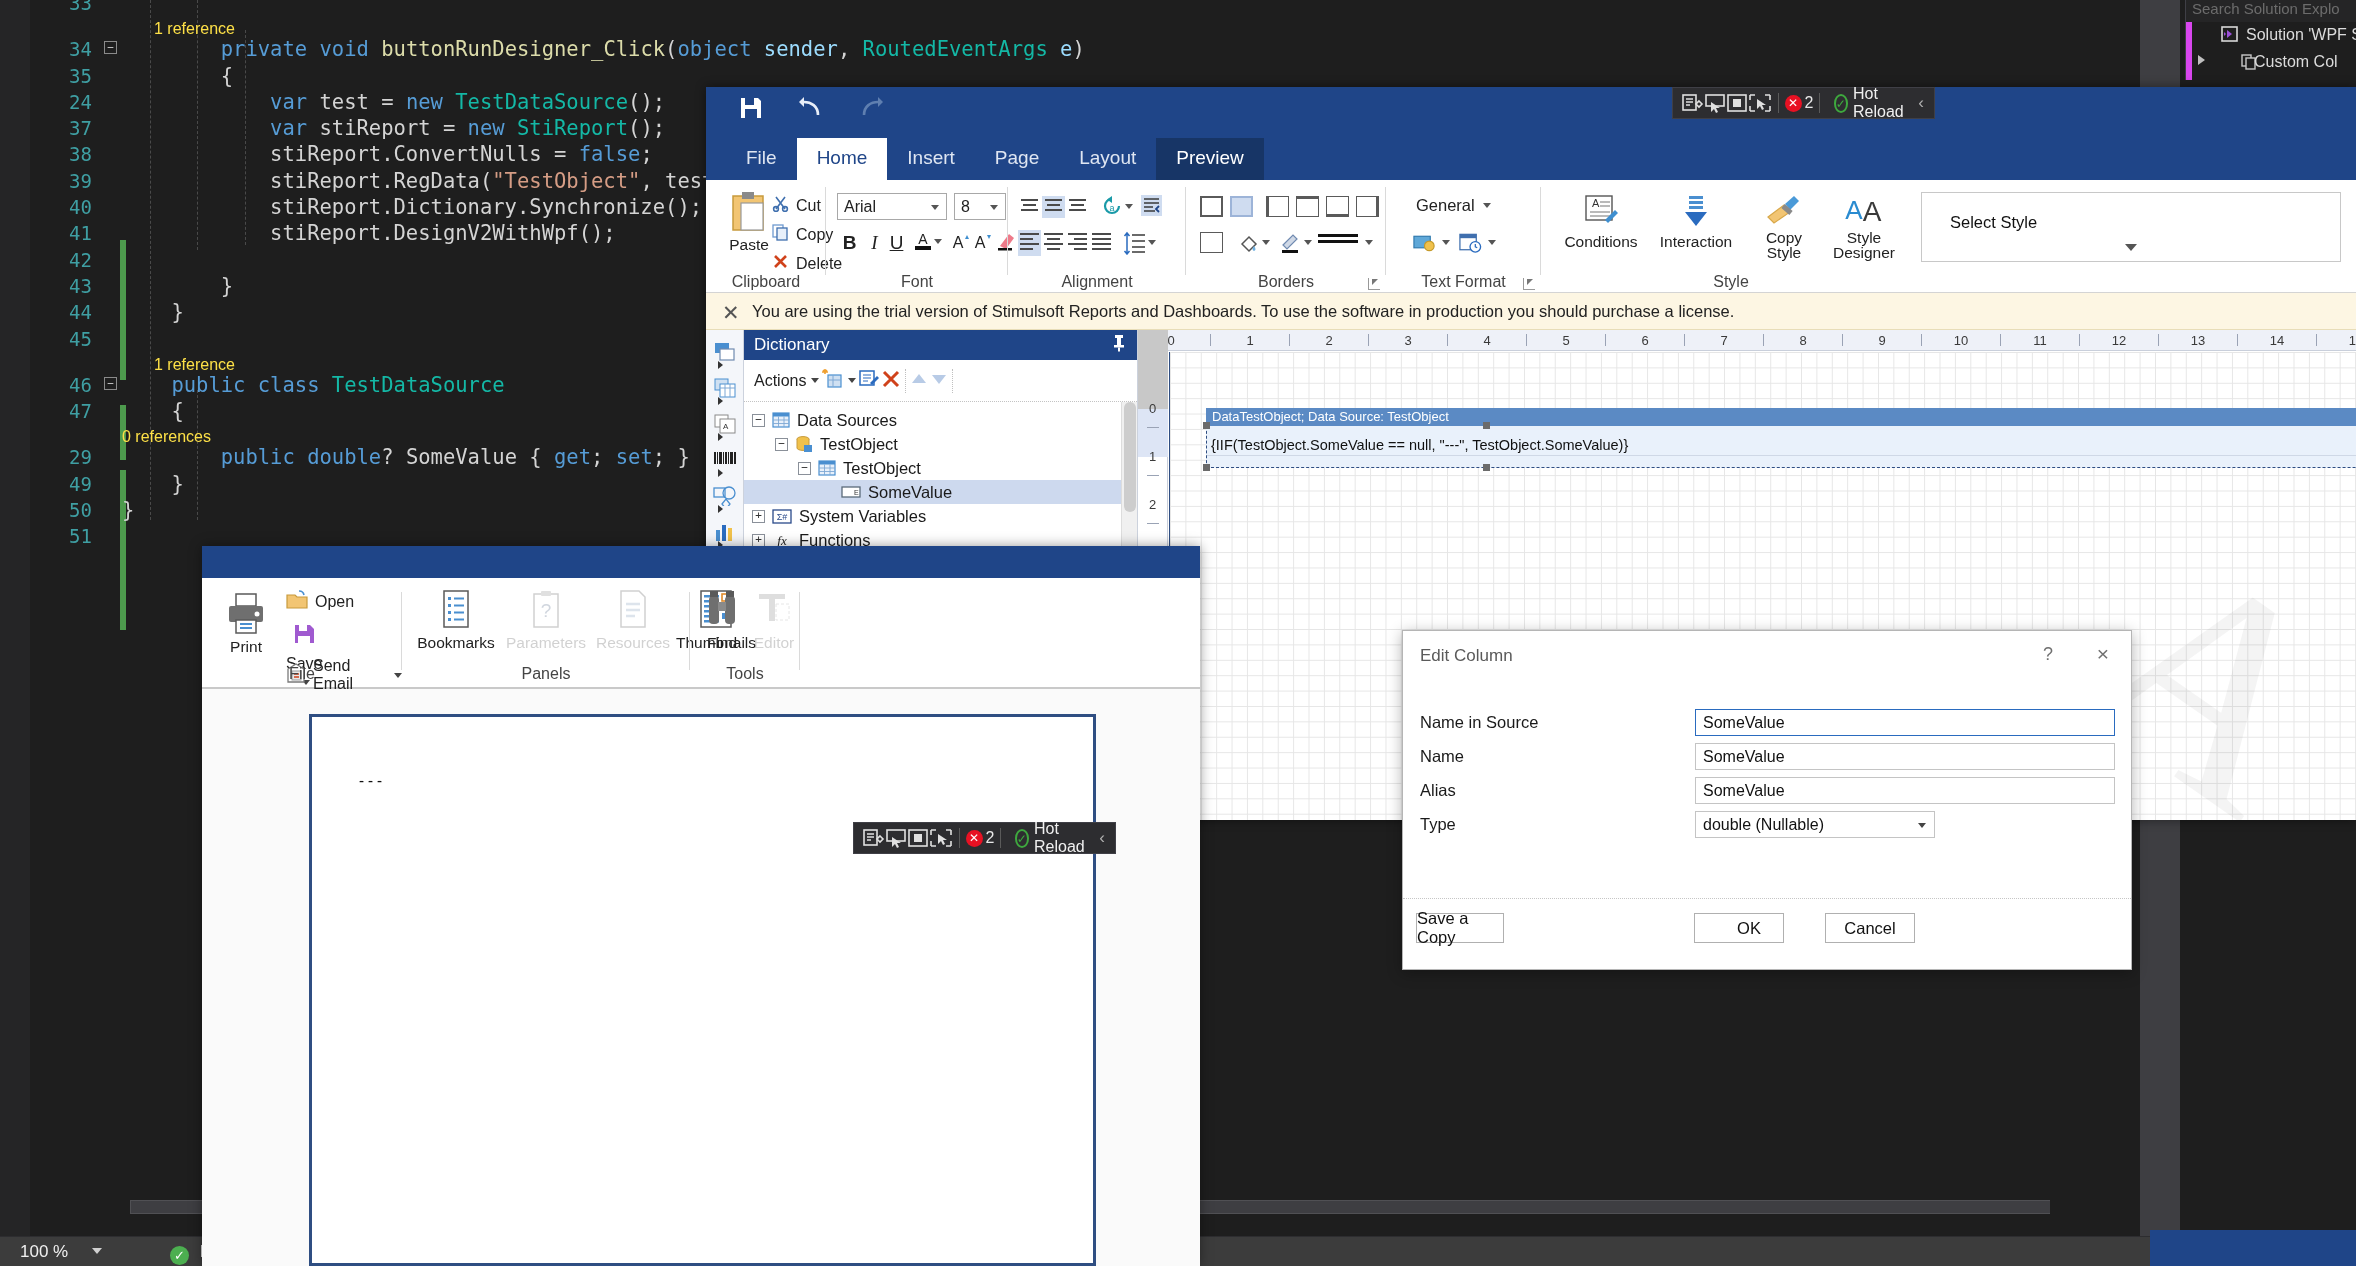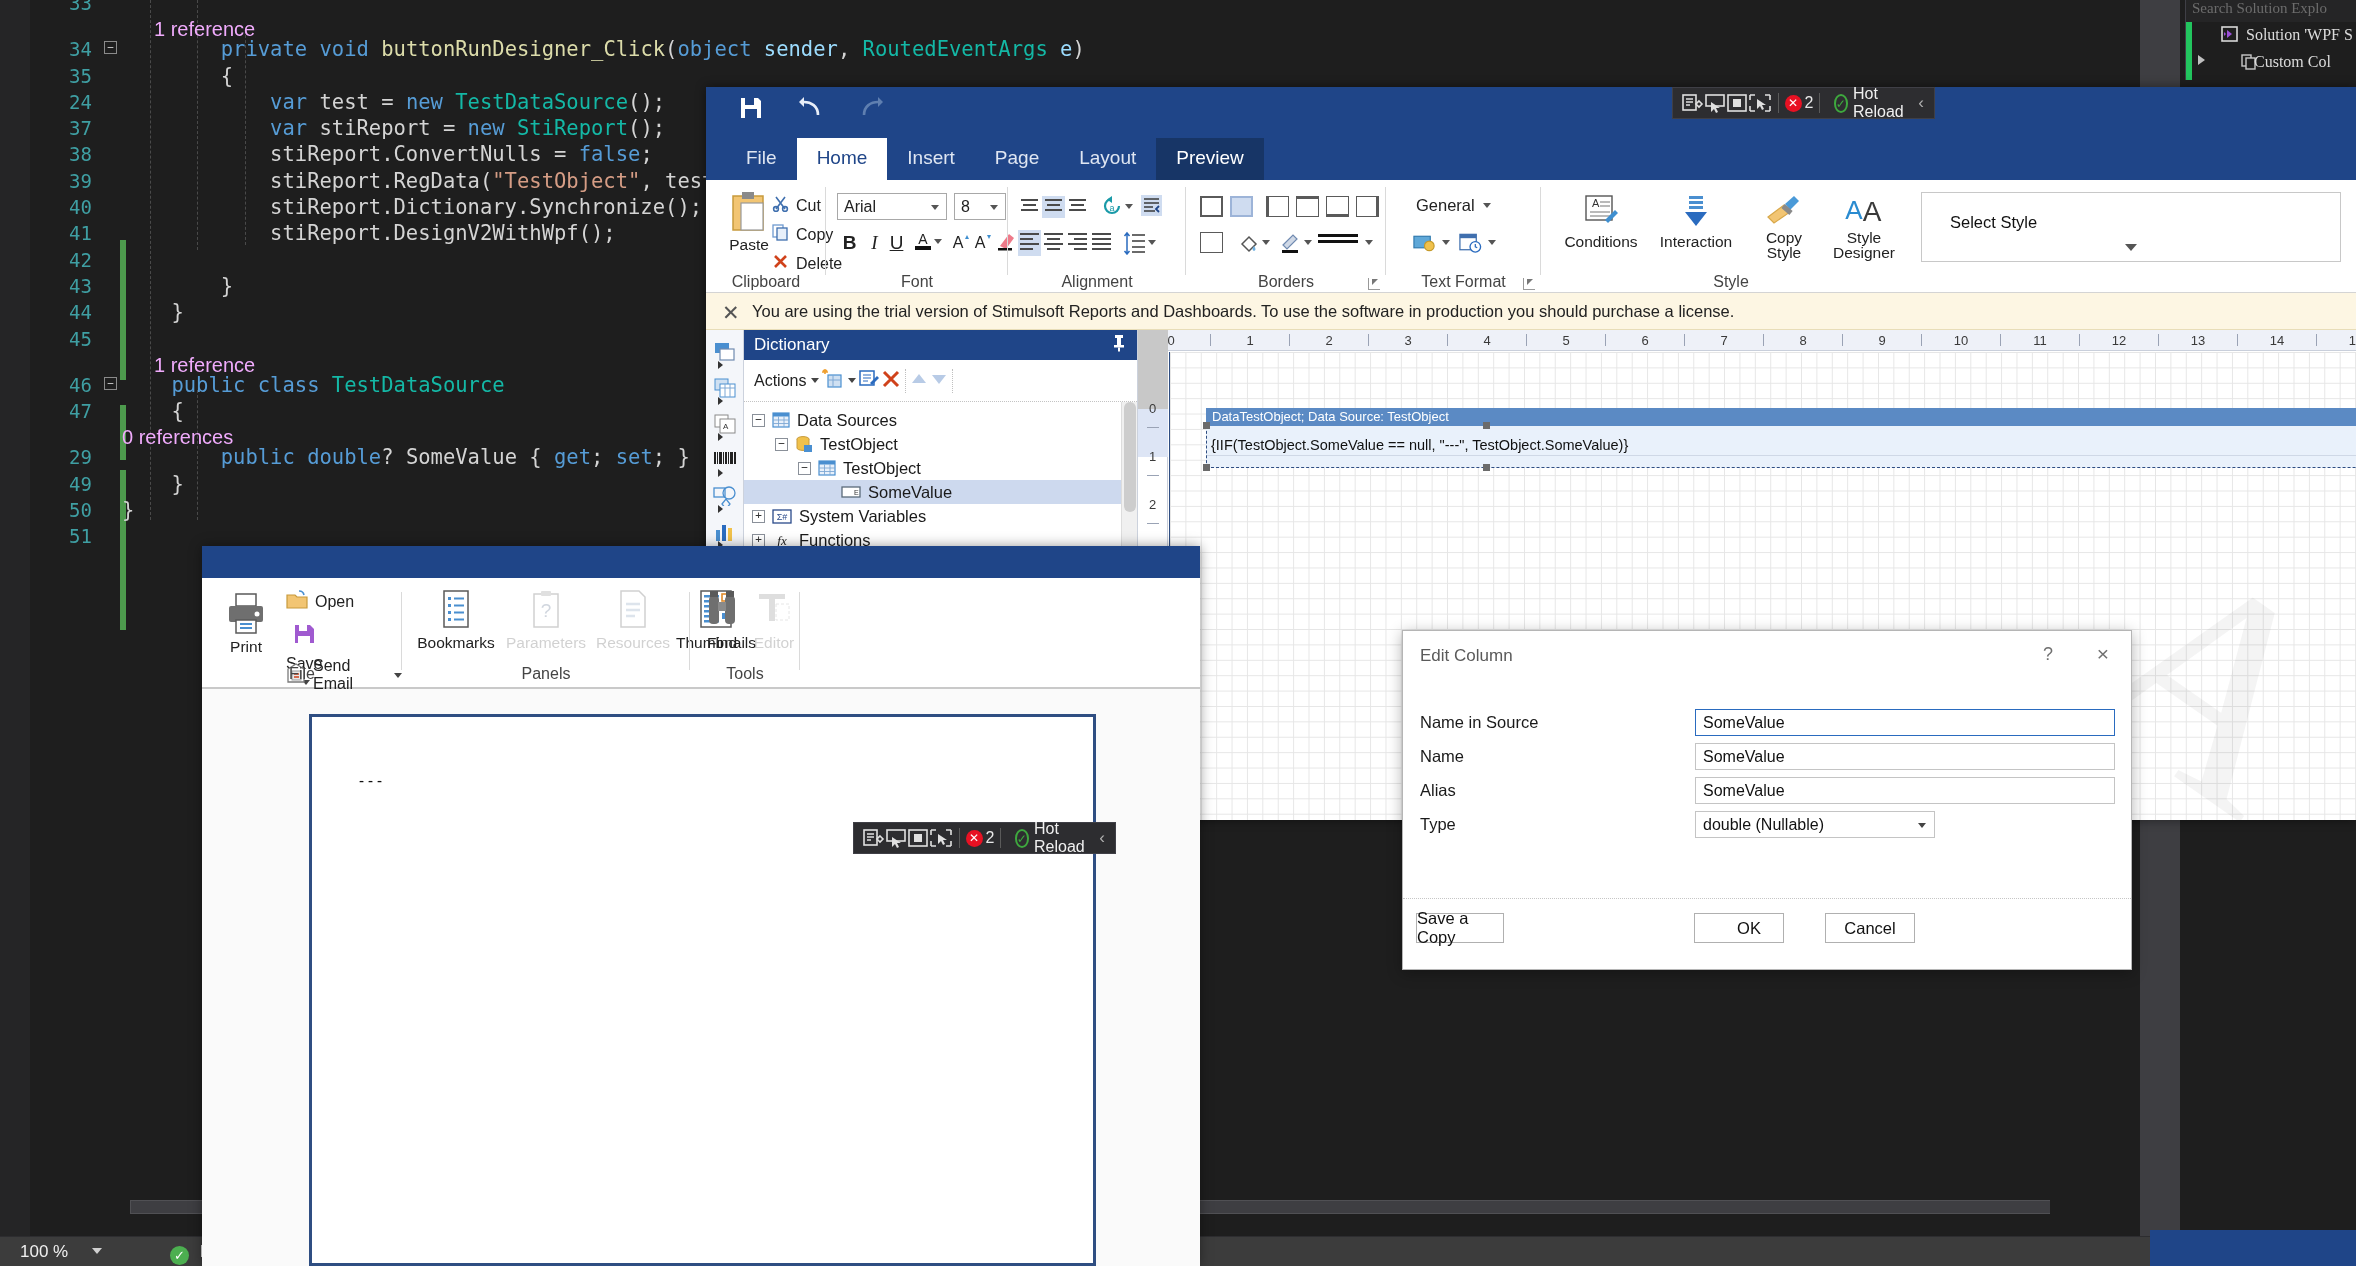--- a/index.html
+++ b/index.html
@@ -20,22 +20,22 @@
                      background: #252526; }
   .vs-change-bar { position: absolute; left: 120px; width: 6px; background: #4d9a4d; }
 
   .code-area { position: absolute; left: 0; top: -10px; width: 2150px;
                font-family: "DejaVu Sans Mono", monospace; font-size: 20.5px;
                line-height: 26.3px; }
   .code-line { position: relative; height: 26.3px; white-space: pre; }
   .ln { position: absolute; left: 40px; width: 52px; text-align: right;
         color: #3f9fa3; font-size: 19px; }
   .codetext { position: absolute; left: 122px; color: #d4d4d4; }
-  .cref { position: absolute; left: 122px; color: #f0abfc;
-          font-family: "Liberation Sans", sans-serif; font-size: 20px; }
+  .cref { position: absolute; left: 122px; color: #fde047;
+          font-family: "Liberation Sans", sans-serif; font-size: 16px; }
   .kw { color: #569cd6; }
   .ty { color: #14b8a6; }
   .st { color: #d69d85; }
   .mt { color: #dcdcaa; }
   .pm { color: #9cdcfe; }
   .pl { color: #d4d4d4; }
   .fold { position: absolute; left: 104px; top: 5px; width: 13px; height: 13px;
           border: 1px solid #8a8a8a; color: #c8c8c8; font-size: 11px;
           line-height: 11px; text-align: center;
           font-family: "DejaVu Sans Mono", monospace; }
@@ -44,21 +44,21 @@
 
   .vs-hscroll { position: absolute; left: 130px; bottom: 22px; width: 2015px; height: 14px;
                 background: #3e3e42; border: 1px solid #505054; }
   .vs-rightgap { position: absolute; left: 2050px; top: 0; width: 100px; height: 1236px;
                  background: #1e1e1e; }
   .vs-scroll-col { position: absolute; left: 2140px; top: 0; width: 40px; height: 1236px;
                    background: #3e3e42; }
 
   
   .sln-panel { position: absolute; left: 2185px; top: 0; width: 171px; height: 80px;
-               background: #22c55e; border-left: 1px solid #3f3f46; font-family: Liberation Serif, serif; }
+               background: #d946ef; border-left: 1px solid #3f3f46; }
   .sln-search { position: absolute; left: 0; top: 0; width: 171px; height: 22px;
                 color: #6c6c6c; font-size: 15px; padding-left: 6px;
                 background: #252526; }
   .sln-body { position: absolute; left: 6px; top: 22px; width: 165px; height: 58px;
               background: #1e1e1e; }
   .sln-row { position: relative; height: 27px; color: #dcdcdc; font-size: 16px;
              white-space: nowrap; }
   .sln-row .tri { position: absolute; left: 6px; top: 6px; width: 0; height: 0;
                   border-left: 7px solid transparent; border-top: 5px solid transparent;
                   border-bottom: 5px solid transparent; }

